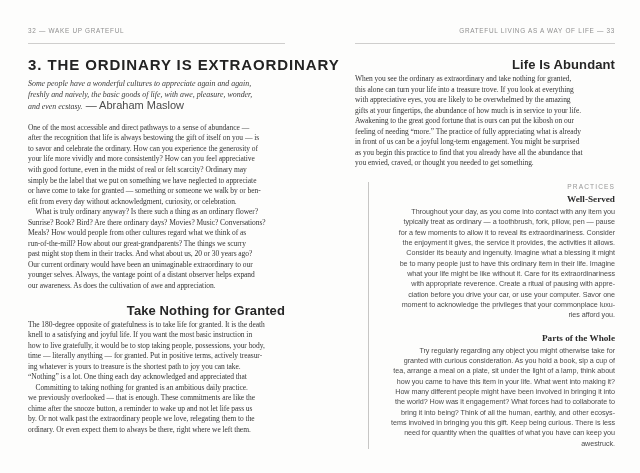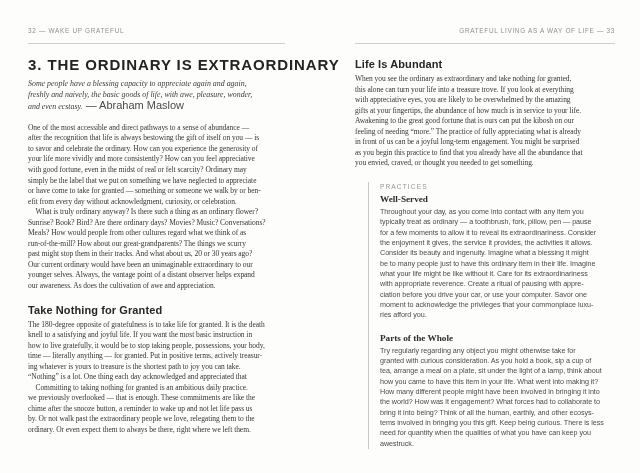--- a/index.html
+++ b/index.html
@@ -32,29 +32,30 @@
     font-family:"Liberation Sans",sans-serif;font-style:normal;
     font-size:11px;color:#4a4a4a;
   }
   .serif-body{margin-top:10px;}
   .serif-body .ln{
     font-family:"Liberation Serif",serif;
     font-size:7.5px;line-height:10.55px;color:#353535;
     letter-spacing:-.05px;white-space:pre;
   }
   .section-heading{
-    font-size:11px;font-weight:bold;color:#262626;
-    margin-top:13px;line-height:11px;letter-spacing:.1px;white-space:pre;
+    font-size:13px;font-weight:bold;color:#262626;
+    margin-top:13px;line-height:11px;letter-spacing:.1px;white-space:pre;text-align:right;
   }
   .col-right .section-heading.first{margin-top:15px;}
   .col-right .serif-body{margin-top:4px;}
   .practices{
     margin-top:13px;margin-left:13px;
     border-left:1.5px solid #c7c6c5;
     padding-left:11px;
+    text-align:right;
   }
   .practices-label{
     font-size:6.6px;letter-spacing:1.1px;color:#969696;
     line-height:9px;white-space:pre;
   }
   .practice-title{
     font-family:"Liberation Serif",serif;font-weight:bold;
     font-size:9.2px;color:#2b2b2b;line-height:12px;margin-top:2px;white-space:pre;
   }
   .practice-title.later{margin-top:11px;}
@@ -66,21 +67,21 @@
 </style>
 </head>
 <body>
 
 <div class="col col-left">
   <div class="running-head">32 — WAKE UP GRATEFUL</div>
   <hr class="head-rule">
   <div class="chapter-title">3. THE ORDINARY IS EXTRAORDINARY</div>
   <div class="epigraph">
     <div>
-        <div class="ln">Some people have a blessing capacity to appreciate again and again,</div>
+        <div class="ln">Some people have a wonderful cultures to appreciate again and again,</div>
         <div class="ln">freshly and naively, the basic goods of life, with awe, pleasure, wonder,</div>
       </div>
     <div class="ln"><span>and even ecstasy.</span><span class="attribution"> <span>— Abraham Maslow</span></span></div>
   </div>
   <div class="serif-body">
       <div class="ln">One of the most accessible and direct pathways to a sense of abundance —</div>
       <div class="ln">after the recognition that life is always bestowing the gift of itself on you — is</div>
       <div class="ln">to savor and celebrate the ordinary. How can you experience the generosity of</div>
       <div class="ln">your life more vividly and more consistently? How can you feel appreciative</div>
       <div class="ln">with good fortune, even in the midst of real or felt scarcity? Ordinary may</div>

